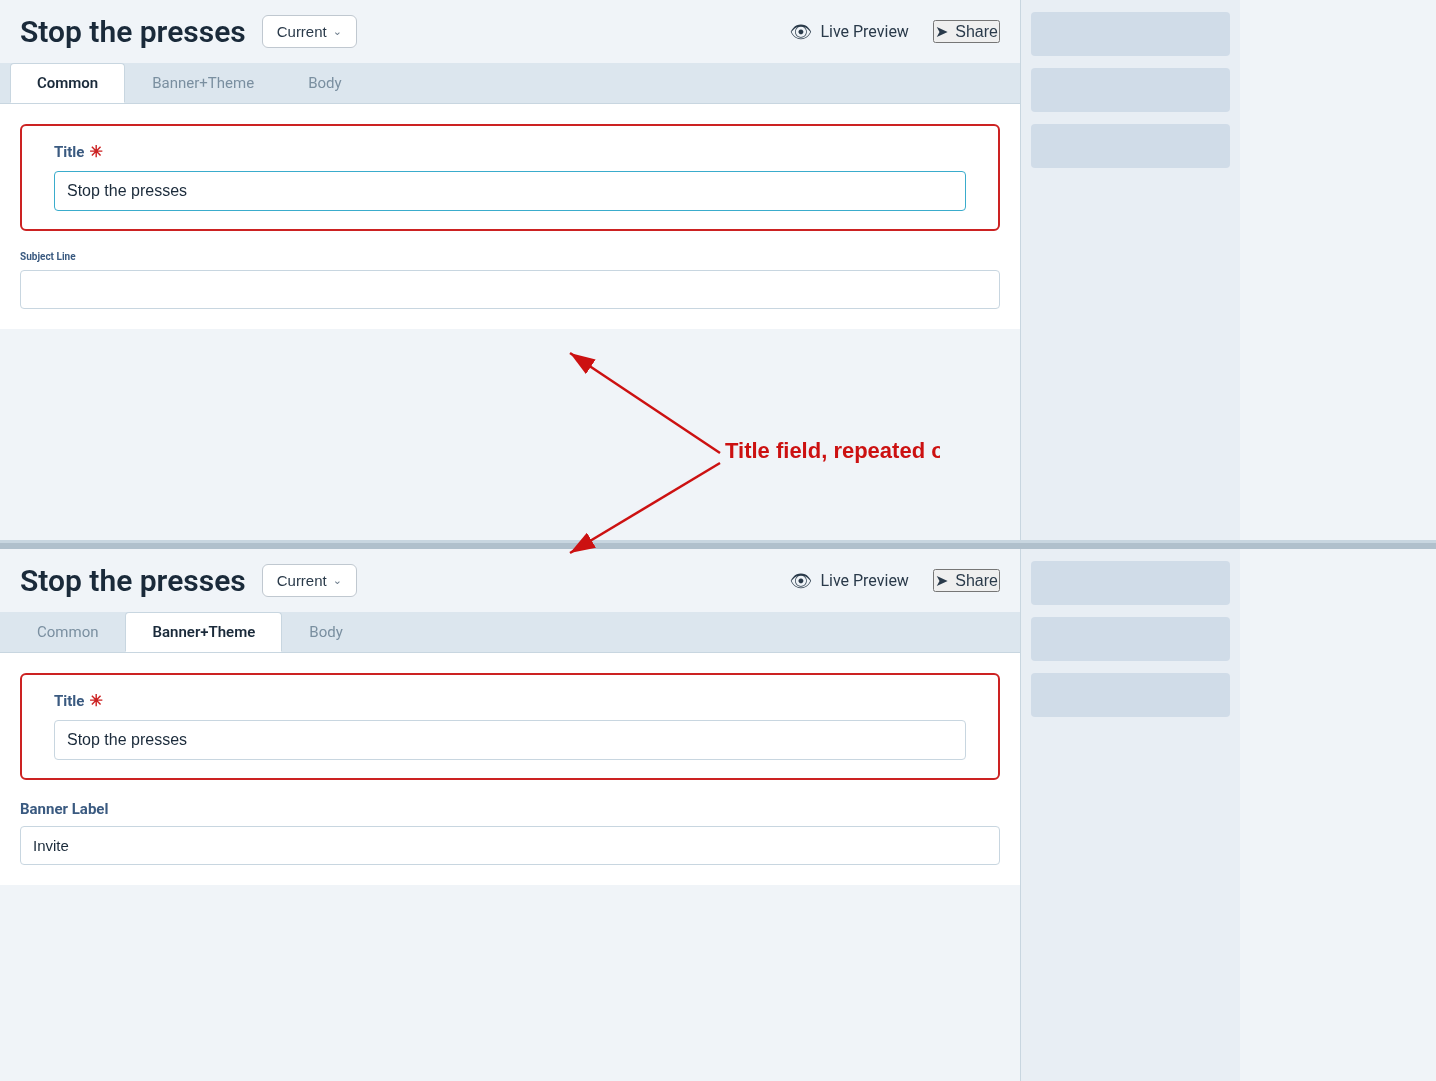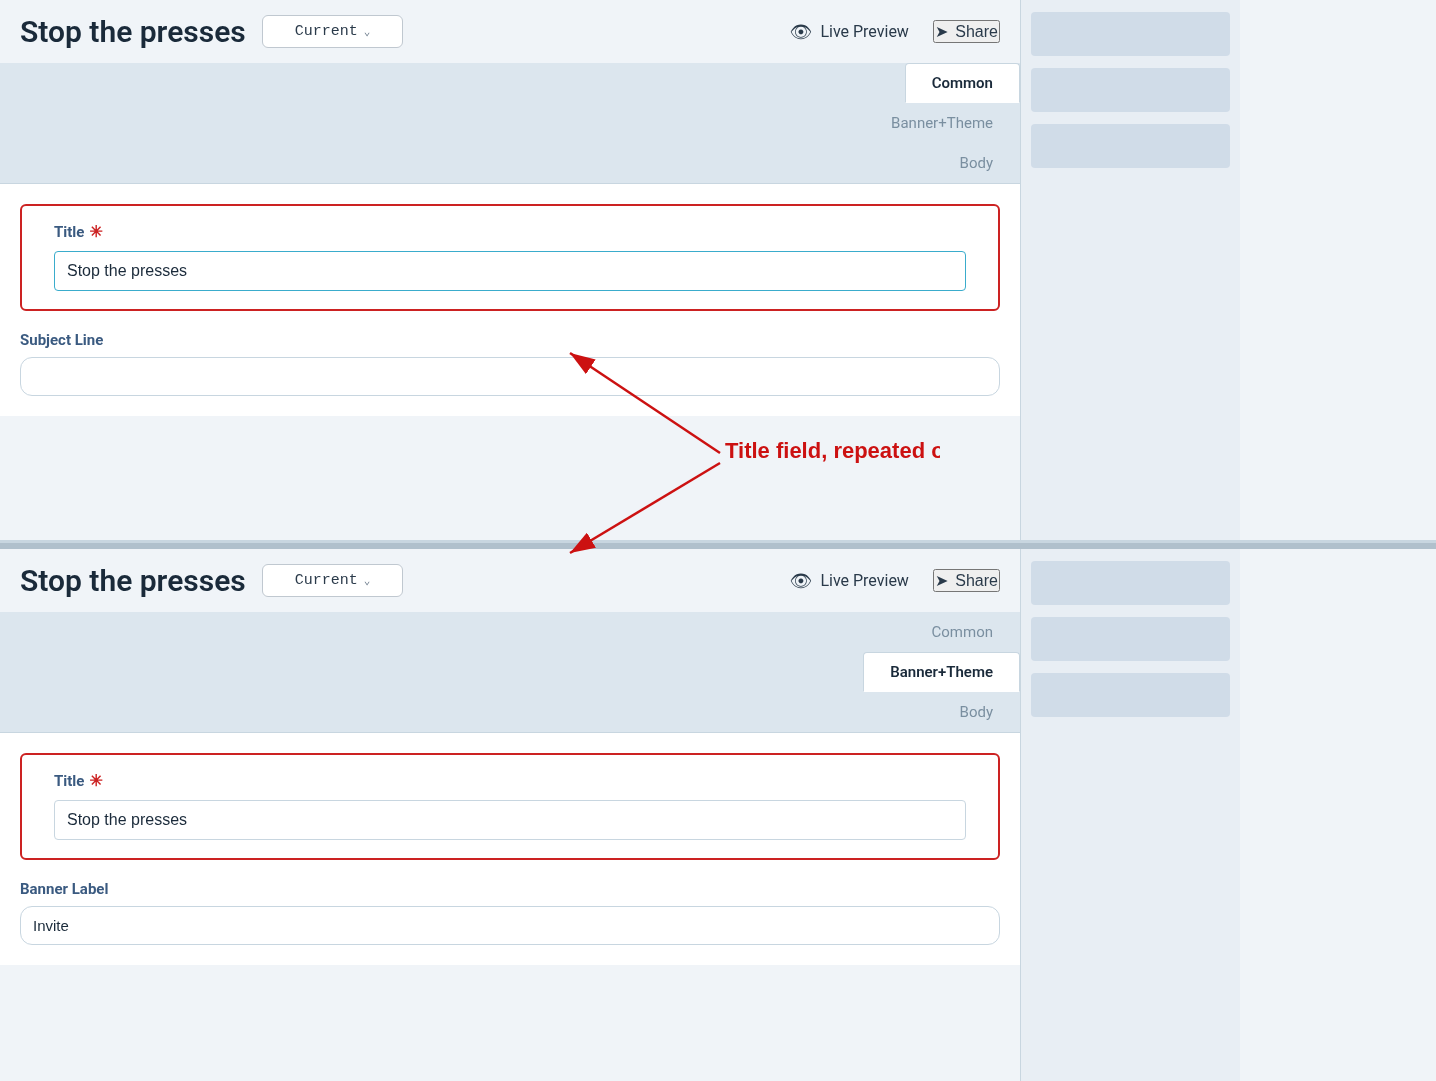--- a/index.html
+++ b/index.html
@@ -34,27 +34,26 @@
       color: #1a2a3a;
       flex: 0 0 auto;
     }
 
     .current-btn {
       display: flex;
       align-items: center;
       gap: 6px;
       border: 1.5px solid #c0c8d0;
       border-radius: 6px;
-      padding: 7px 32px;
+      padding: 7px 14px;
       background: #fff;
       font-size: 15px;
       color: #2a3a4a;
       cursor: pointer;
       font-weight: 400;
-      font-family: Liberation Mono, monospace;
     }
 
     .chevron {
       font-size: 11px;
       color: #6a7a8a;
     }
 
     .header-right {
       margin-left: auto;
       display: flex;
@@ -93,21 +92,20 @@
     }
 
     
     .tabs {
       display: flex;
       align-items: flex-end;
       padding: 0 0 0 10px;
       background: #dce6ee;
       border-bottom: none;
       gap: 0;
-      flex-direction: column;
     }
 
     .tab {
       padding: 10px 26px;
       font-size: 15px;
       color: #7a8fa0;
       cursor: pointer;
       border: 1px solid transparent;
       border-radius: 0;
       background: transparent;
@@ -173,30 +171,30 @@
       border: 1.5px solid #c8d6e0;
       border-radius: 4px;
       padding: 10px 12px;
       font-size: 16px;
       color: #1a2a3a;
       outline: none;
       background: #fff;
     }
 
     .subject-line-label {
-      font-size: 15px;
+      font-size: 10px;
       font-weight: 700;
       color: #3a5a80;
       margin-bottom: 8px;
     }
 
     .subject-line-input {
       width: 100%;
       border: 1.5px solid #c8d6e0;
-      border-radius: 12px;
+      border-radius: 4px;
       padding: 10px 12px;
       font-size: 15px;
       color: #1a2a3a;
       background: #fff;
       outline: none;
     }
 
     
     .layout {
       display: flex;

